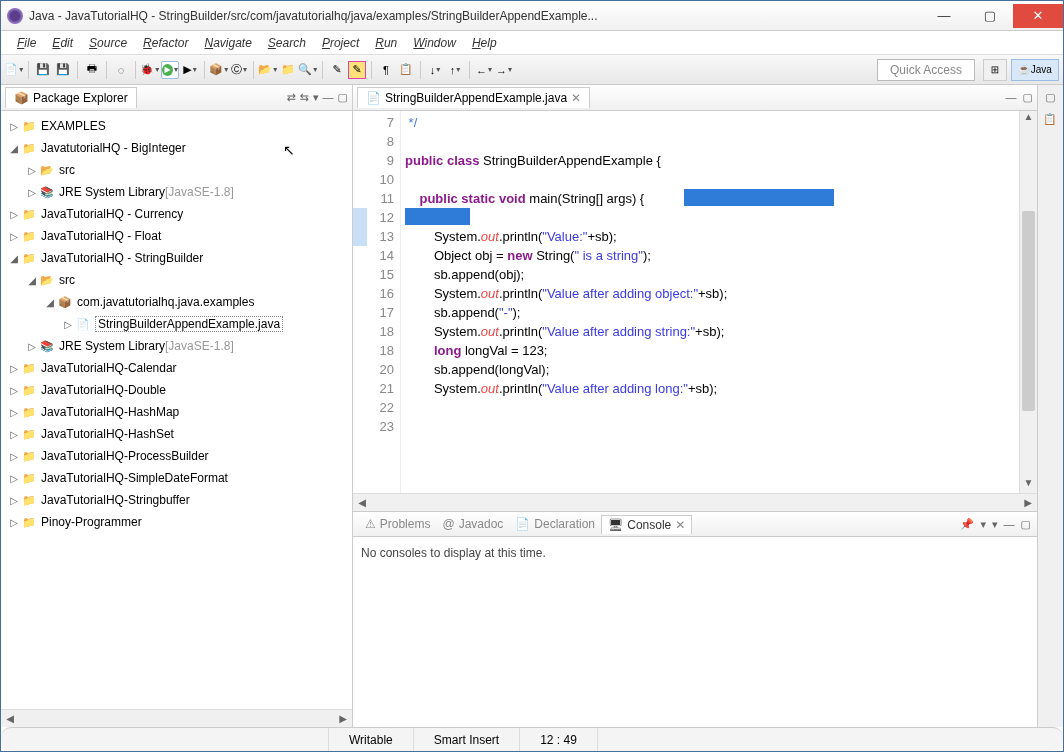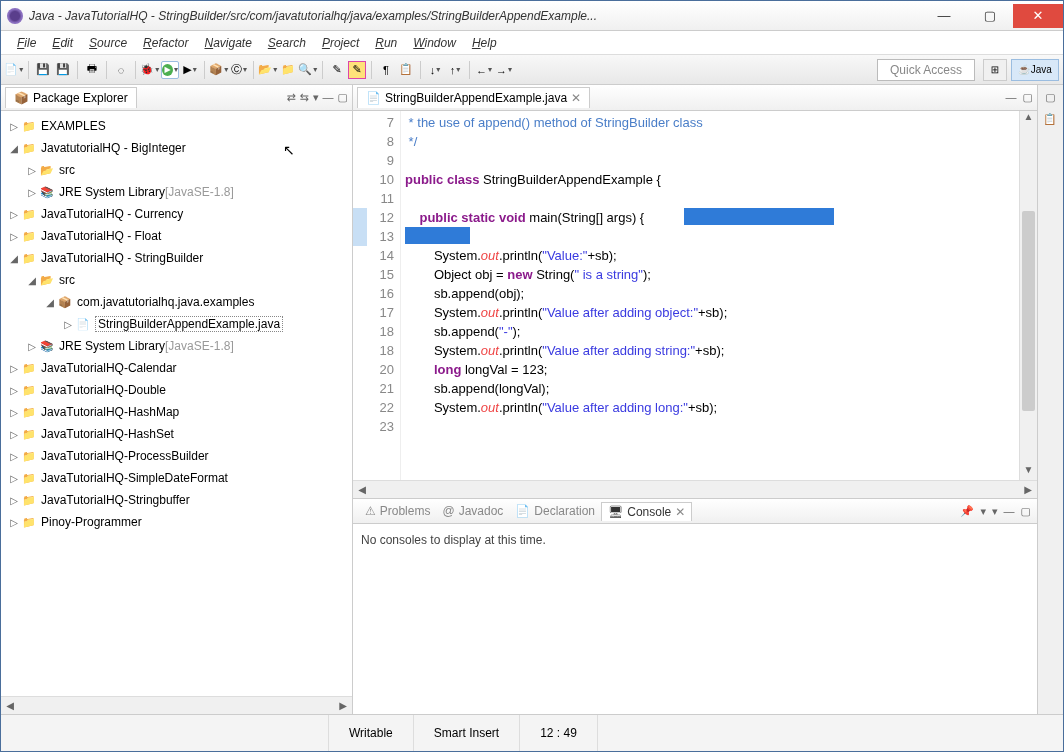--- a/index.html
+++ b/index.html
@@ -1,20 +1,20 @@
 <!DOCTYPE html>
 <html><head>
 <meta charset="utf-8">
 <style>
 * { box-sizing: border-box; margin: 0; padding: 0; font-family: "Segoe UI", Tahoma, sans-serif; }
 html, body { width: 1064px; height: 752px; overflow: hidden; background: #fff; }
 .window { width: 1064px; height: 752px; display: flex; flex-direction: column; border: 1px solid #4a6e9b; }
 .titlebar { height: 30px; background: linear-gradient(#fff,#f0f0f0); display: flex; align-items: center; border-bottom: 1px solid #ccc; }
 .titlebar .icon { width: 16px; height: 16px; margin: 0 6px; background: radial-gradient(circle,#5a3e8c 40%,#8a6fc0 60%); border-radius: 50%; }
-.titlebar .title { flex: 1; font-size: 12px; color: #333; white-space: nowrap; overflow: hidden; font-style: italic; }
+.titlebar .title { flex: 1; font-size: 12px; color: #333; white-space: nowrap; overflow: hidden; }
 .winbtns { display: flex; }
 .winbtn { width: 46px; height: 24px; display: flex; align-items: center; justify-content: center; font-size: 13px; color: #333; cursor: pointer; }
 .winbtn.close { background: #e04a3f; color: #fff; width: 50px; height: 24px; }
 .menubar { height: 24px; display: flex; align-items: center; padding: 0 8px; font-size: 12px; color: #333; border-bottom: 1px solid #ddd; }
 .menubar span { padding: 2px 8px; cursor: pointer; font-style: italic; }
 .menubar span u { text-decoration: underline; }
 .toolbar { height: 30px; background: linear-gradient(#f8f8f8,#e8e8e8); border-bottom: 1px solid #ccc; display: flex; align-items: center; padding: 0 4px; gap: 2px; position: relative; }
 .tbtn { width: 18px; height: 18px; border: 1px solid transparent; display: inline-flex; align-items: center; justify-content: center; font-size: 11px; cursor: pointer; }
 .tbtn.dd::after { content: "▾"; font-size: 8px; margin-left: 1px; color: #555; }
 .tsep { width: 1px; height: 18px; background: #ccc; margin: 0 3px; }
@@ -57,21 +57,21 @@
 .fld { color: #ef4444; font-style: italic; }
 .sel { background: #2f7bd8; color: #fff; }
 .vscroll { width: 18px; background: #f0f0f0; border-left: 1px solid #ddd; position: relative; }
 .vscroll .thumb { position: absolute; left: 2px; right: 2px; top: 100px; height: 200px; background: #ccc; border-radius: 2px; }
 .vscroll .arr { position: absolute; left: 0; right: 0; height: 16px; text-align: center; font-size: 10px; color: #666; cursor: pointer; }
 .bot-tabs { height: 26px; border-top: 1px solid #ccc; border-bottom: 1px solid #ccc; display: flex; align-items: center; background: linear-gradient(#fff,#f0f0f0); padding: 0 6px; font-size: 12px; }
 .bot-tabs .btab { padding: 2px 6px; display: flex; align-items: center; gap: 4px; color: #888; cursor: pointer; }
 .bot-tabs .btab.active { color: #333; background: #fff; border: 1px solid #ccc; border-bottom: none; }
 .bot-tabs .micons { margin-left: auto; display: flex; gap: 6px; font-size: 11px; color: #666; }
 .console { flex: 0 0 190px; padding: 9px 8px; font-size: 12px; color: #444; background: #fff; }
-.statusbar { height: 37px; border-top: 1px solid #ccc; display: flex; align-items: center; font-size: 12px; background: #f4f4f4; }
+.statusbar { height: 24px; border-top: 1px solid #ccc; display: flex; align-items: center; font-size: 12px; background: #f4f4f4; border-radius: 10px; }
 .statusbar .cell { padding: 0 20px; border-right: 1px solid #ddd; height: 100%; display: flex; align-items: center; }
 .trim { width: 26px; border-left: 1px solid #ccc; display: flex; flex-direction: column; align-items: center; padding-top: 6px; gap: 6px; background: #f0f0f0; }
 .trim .ticon { width: 16px; height: 16px; font-size: 11px; color: #666; cursor: pointer; text-align: center; }
 .cursor-img { position: absolute; left: 282px; top: 87px; font-size: 14px; color: #000; pointer-events: none; z-index: 100; }
 </style>
 </head>
 <body>
 
 <div class="window">
   <div class="titlebar">
@@ -280,21 +280,20 @@
             <div>16</div>
             <div>17</div>
             <div>18</div>
             <div>18</div>
             <div>20</div>
             <div>21</div>
             <div>22</div>
             <div>23</div>
           </div>
         <div class="codearea" id="codearea">
-            <div class="line"><span class="cm"> * the use of append() method of StringBuilder class</span></div>
             <div class="line"><span class="cm"> */</span></div>
             <div class="line"></div>
             <div class="line"><span class="kw">public</span> <span class="kw">class</span> StringBuilderAppendExample {</div>
             <div class="line"></div>
             <div class="line">    <span class="kw">public</span> <span class="kw">static</span> <span class="kw">void</span> main(String[] args) {<span class="sel" style="display:inline-block;width:150px;height:17px;margin-left:40px;"> </span></div>
             <div class="line"><span class="sel" style="display:inline-block;width:65px;height:17px;"> </span></div>
             <div class="line">        System.<span class="fld">out</span>.println(<span class="str">"Value:"</span>+sb);</div>
             <div class="line">        Object obj = <span class="kw">new</span> String(<span class="str">" is a string"</span>);</div>
             <div class="line">        sb.append(obj);</div>
             <div class="line">        System.<span class="fld">out</span>.println(<span class="str">"Value after adding object:"</span>+sb);</div>

